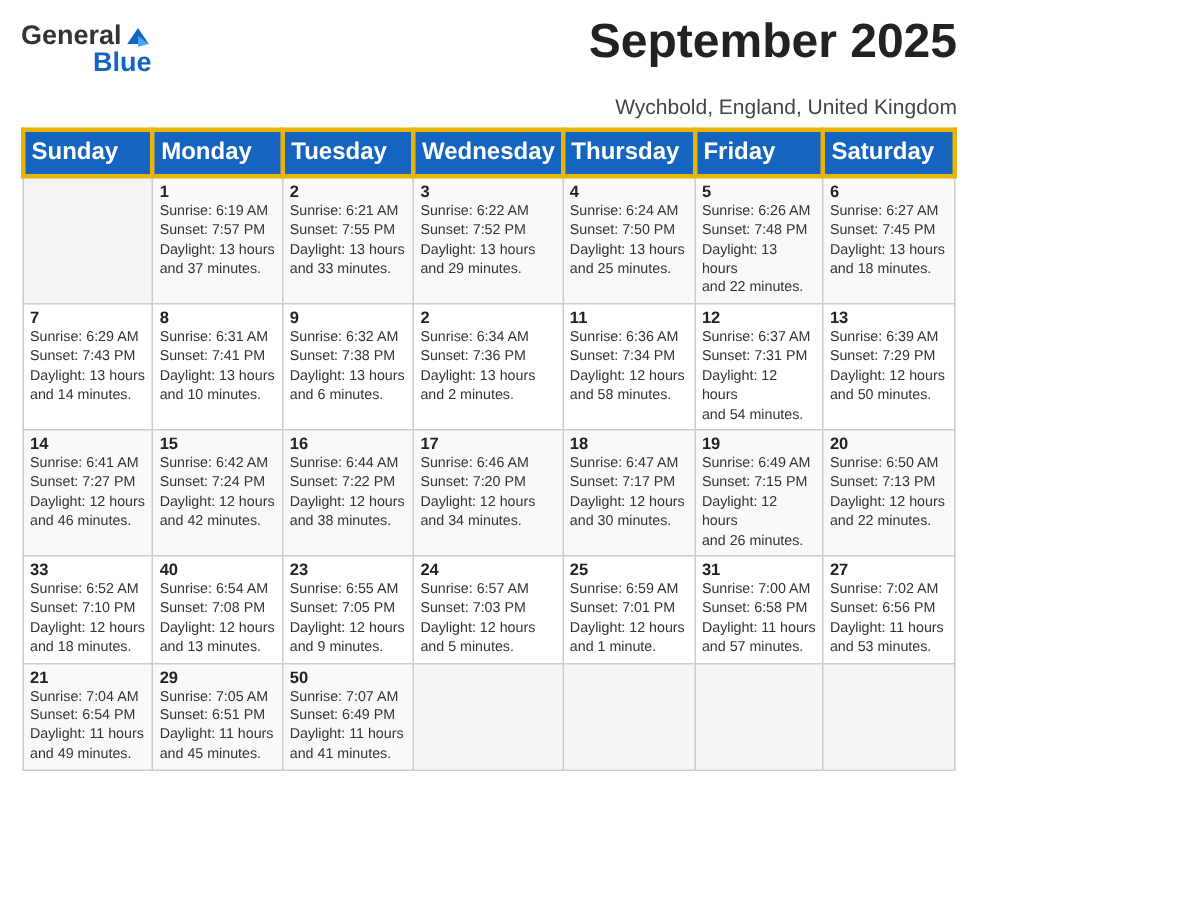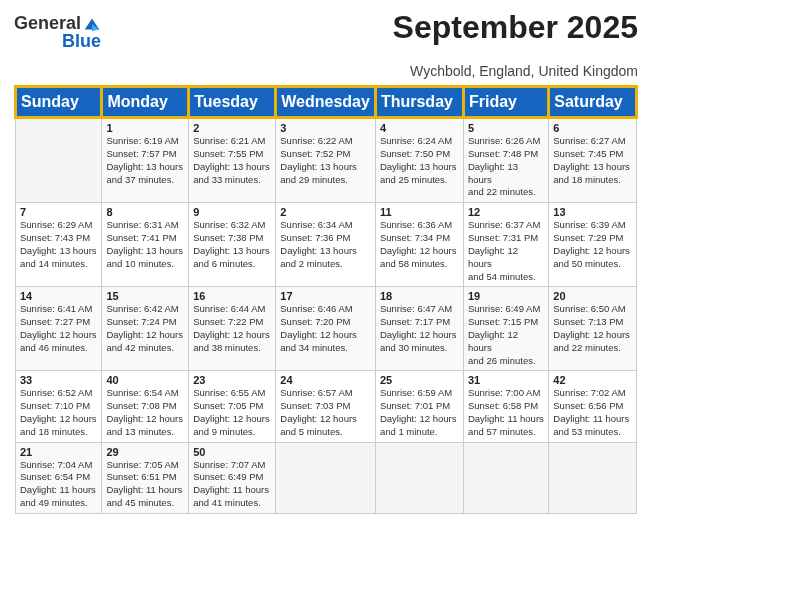--- a/index.html
+++ b/index.html
@@ -239,21 +239,21 @@
           </td>
           <td>
             <span class="day-number">25</span>
             <div class="day-info">Sunrise: 6:59 AM<br>Sunset: 7:01 PM<br>Daylight: 12 hours<br>and 1 minute.</div>
           </td>
           <td>
             <span class="day-number">31</span>
             <div class="day-info">Sunrise: 7:00 AM<br>Sunset: 6:58 PM<br>Daylight: 11 hours<br>and 57 minutes.</div>
           </td>
           <td>
-            <span class="day-number">42</span>
+            <span class="day-number">27</span>
             <div class="day-info">Sunrise: 7:02 AM<br>Sunset: 6:56 PM<br>Daylight: 11 hours<br>and 53 minutes.</div>
           </td>
         </tr>
         <tr>
           <td>
             <span class="day-number">21</span>
             <div class="day-info">Sunrise: 7:04 AM<br>Sunset: 6:54 PM<br>Daylight: 11 hours<br>and 49 minutes.</div>
           </td>
           <td>
             <span class="day-number">29</span>

